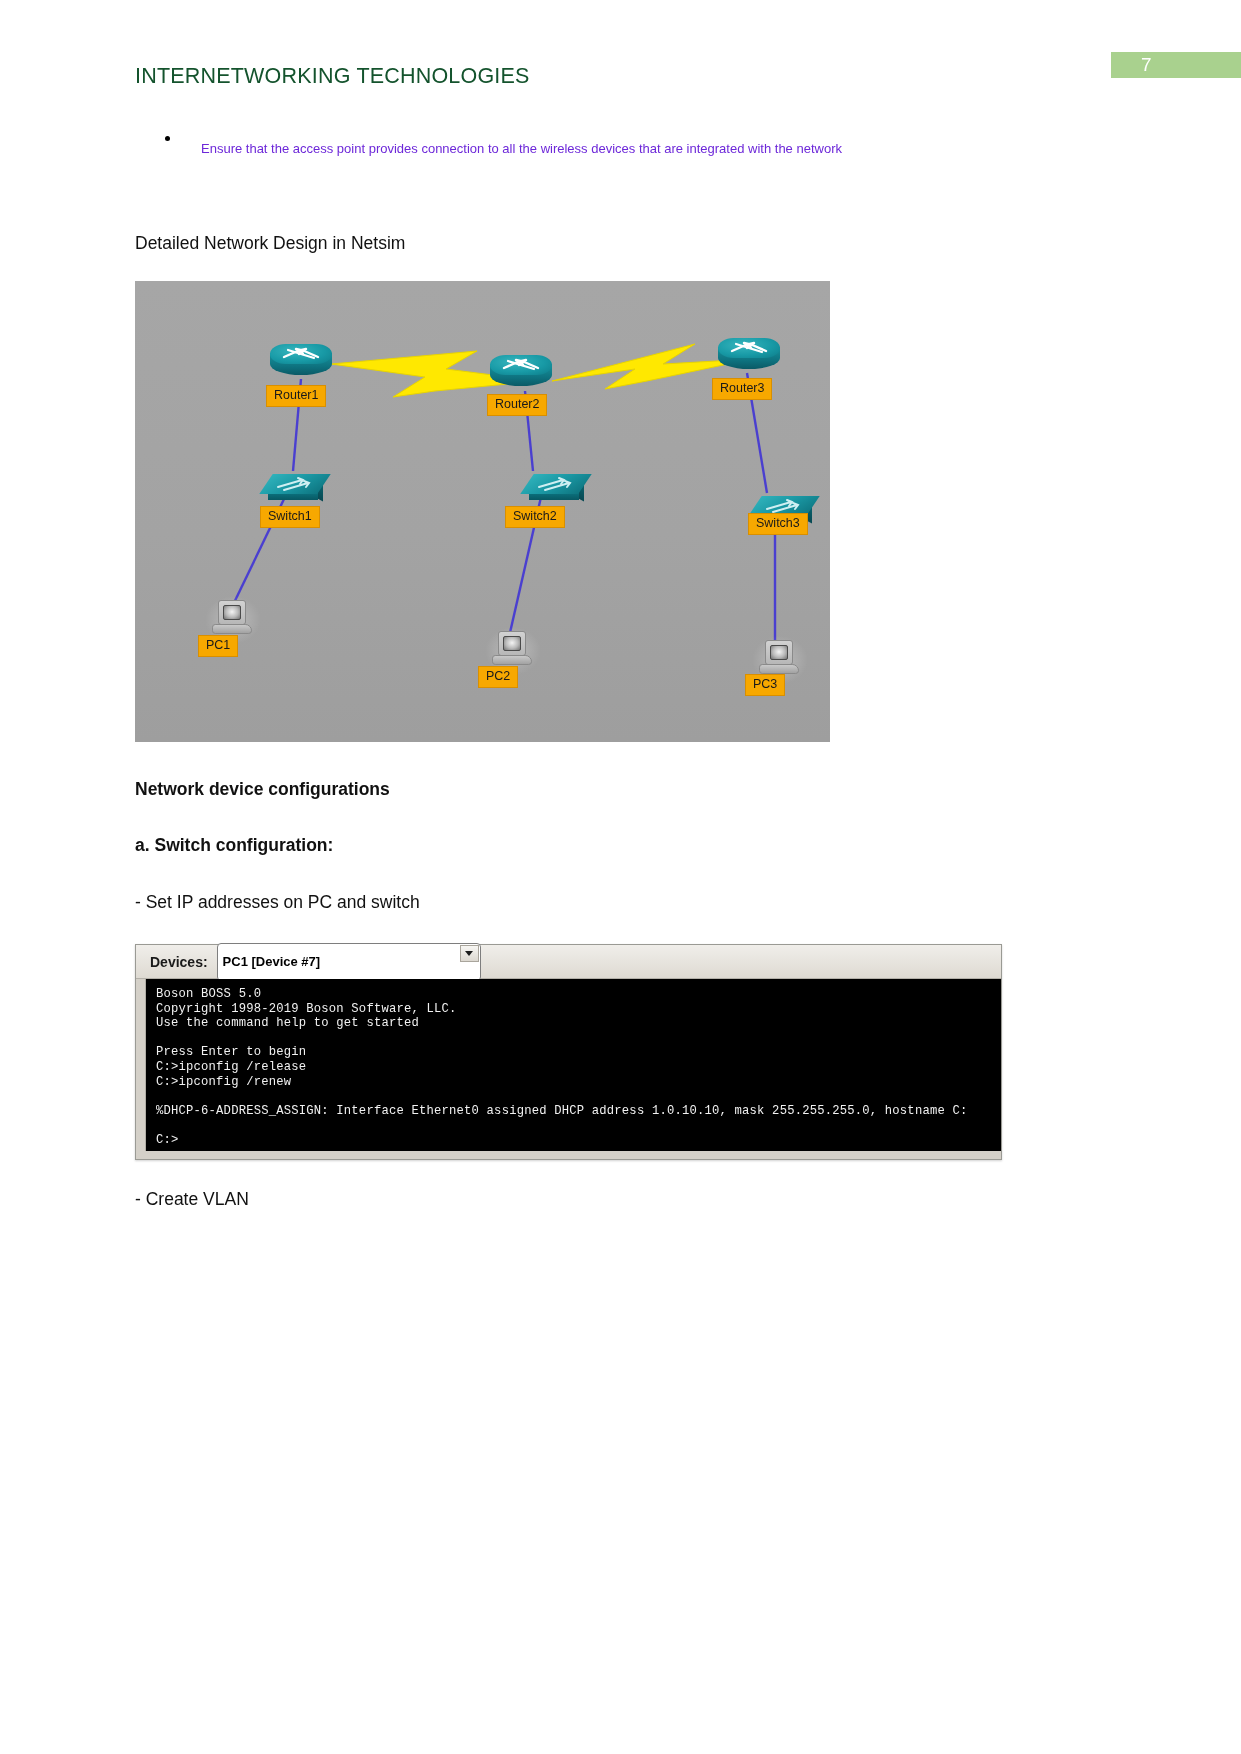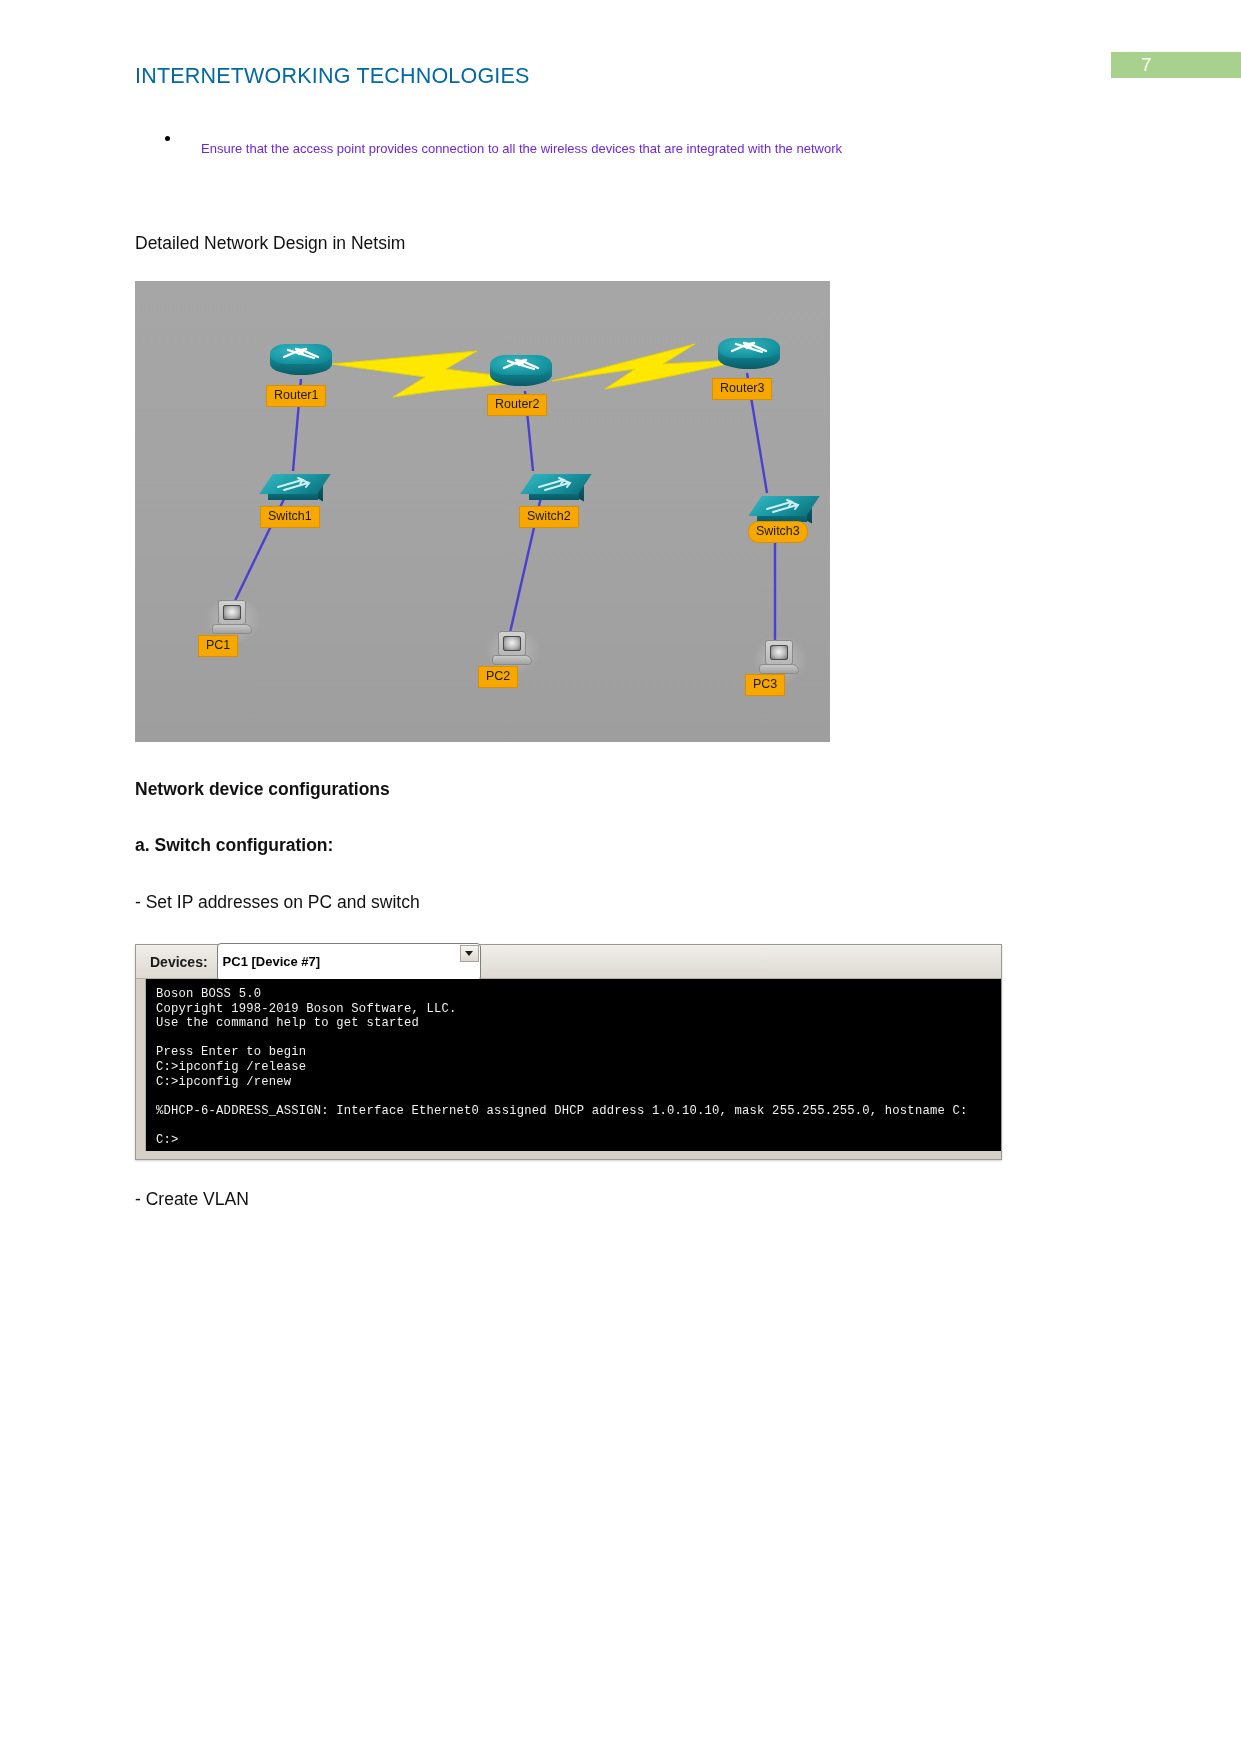--- a/index.html
+++ b/index.html
@@ -12,21 +12,21 @@
     position:relative;
     overflow:hidden;
   }
 
   
   .page-header{
     position:absolute; top:0; left:0; right:0; height:110px;
   }
   .doc-title{
     position:absolute; left:135px; top:64px;
-    font-size:21.5px; letter-spacing:0.2px; color:#0369a1;
+    font-size:21.5px; letter-spacing:0.2px; color:#14532d;
     white-space:nowrap;
   }
   .page-num-badge{
     position:absolute; right:0; top:52px;
     width:130px; height:26px;
     background:#a9d18e;
   }
   .page-num-badge span{
     position:absolute; left:30px; top:1px;
     color:#ffffff; font-size:19px; line-height:24px;
@@ -286,32 +286,32 @@
 
     <div class="node switch" style="left:392px; top:187px;">
       <div class="rightface"></div>
       <div class="front"></div>
       <div class="face"></div>
       <svg class="arrows" width="44" height="16" viewBox="0 0 44 16">
         <path d="M4 11 L28 4 M24 2 L29 4 L26 8" stroke="#cfeff2" stroke-width="2" fill="none" stroke-linecap="round"></path>
         <path d="M10 14 L34 7 M30 5 L35 7 L32 11" stroke="#cfeff2" stroke-width="2" fill="none" stroke-linecap="round"></path>
       </svg>
     </div>
-    <div class="dev-label" style="left:384px; top:225px;">Switch2</div>
+    <div class="dev-label" style="left:370px; top:225px;">Switch2</div>
 
     <div class="node switch" style="left:620px; top:209px;">
       <div class="rightface"></div>
       <div class="front"></div>
       <div class="face"></div>
       <svg class="arrows" width="44" height="16" viewBox="0 0 44 16">
         <path d="M4 11 L28 4 M24 2 L29 4 L26 8" stroke="#cfeff2" stroke-width="2" fill="none" stroke-linecap="round"></path>
         <path d="M10 14 L34 7 M30 5 L35 7 L32 11" stroke="#cfeff2" stroke-width="2" fill="none" stroke-linecap="round"></path>
       </svg>
     </div>
-    <div class="dev-label" style="left:613px; top:240px;border-radius:10px;">Switch3</div>
+    <div class="dev-label" style="left:613px; top:232px;">Switch3</div>
 
     <div class="node pc" style="left:75px; top:319px;">
       <div class="glow"></div>
       <div class="base"></div>
       <div class="monitor">
         <div class="screen"></div>
       </div>
     </div>
     <div class="dev-label" style="left:63px; top:354px;">PC1</div>
 

